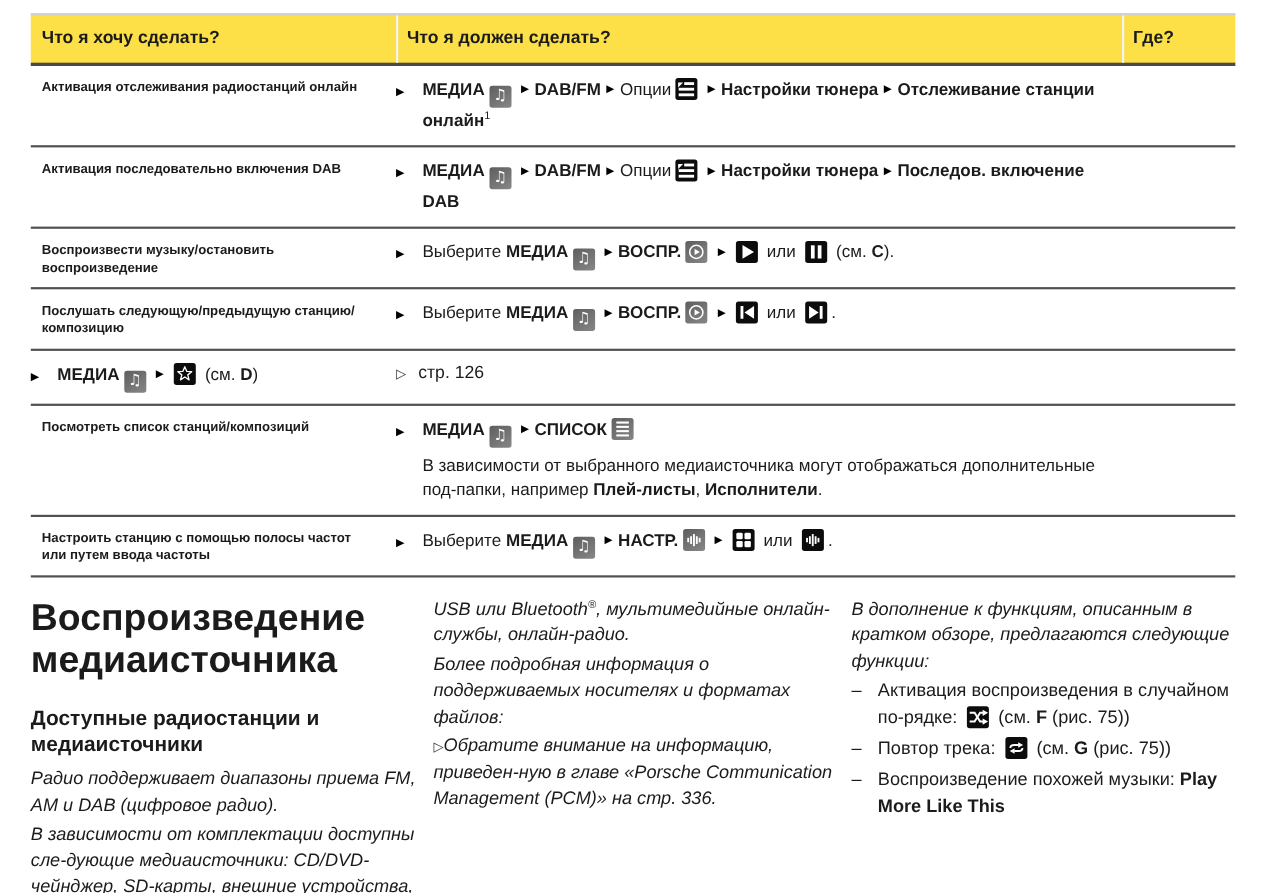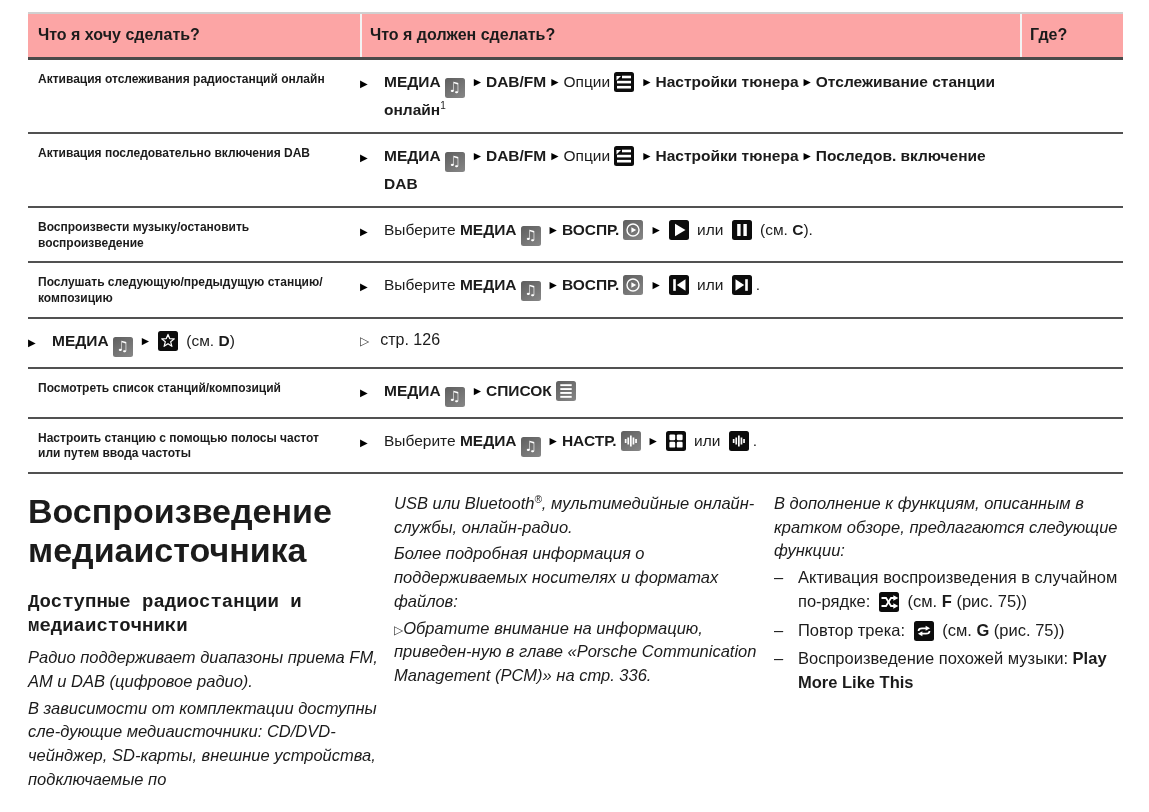--- a/index.html
+++ b/index.html
@@ -8,21 +8,21 @@
     width:1149px; height:812px; overflow:hidden;
     background:#ffffff; color:#1b1b1b;
     font-family:"Liberation Sans","DejaVu Sans",sans-serif;
   }
   .page { padding:12px 0 0 28px; }
 
   
   .tbl { width:1095px; }
   .thead {
     display:grid; grid-template-columns:332px 660px 103px;
-    background:#fca5a5; border-top:2px solid #d0d0d0; border-bottom:3px solid #4a4a4a;
+    background:#fde047; border-top:2px solid #d0d0d0; border-bottom:3px solid #4a4a4a;
   }
   .th { font-weight:700; font-size:16px; padding:12px 10px 13px; }
   .th + .th { box-shadow:inset 2px 0 0 #f3f3f3; }
   .trow {
     display:grid; grid-template-columns:332px 660px 103px;
     border-bottom:2px solid #515151; padding:8px 0 10px;
   }
   .want { font-weight:700; font-size:12px; line-height:1.3; padding:4px 16px 0 10px; }
   .do   { font-size:15.5px; line-height:1.55; padding-top:2px; }
   .seq  { display:flex; align-items:flex-start; }
@@ -41,21 +41,21 @@
   .ic .g { display:block; width:20px; height:20px; line-height:19px; text-align:center; color:#fff;
            font-size:14px; font-family:"DejaVu Sans",sans-serif; }
   .ic svg { display:block; }
   .arrow { font-size:9.5px; margin:0 5px; color:#000; vertical-align:2px; }
   .tri { font-size:12px; color:#3c3c3c; }
 
   
   .cols { display:grid; grid-template-columns:352px 366px 350px; column-gap:14px; margin-top:18px; width:1096px; }
   .col { font-size:16.5px; line-height:1.44; }
   .h1 { font-size:34px; line-height:1.14; font-weight:700; margin:0 0 22px; }
-  .h2 { font-size:19px; line-height:1.26; font-weight:700; margin:0 0 7px;font-family:Liberation Mono, monospace; }
+  .h2 { font-size:19px; line-height:1.26; font-weight:700; margin:0 0 7px; }
   .p  { margin:0 0 3px;font-style:italic; }
   .li { display:flex; margin:1px 0 5px; }
   .dash { flex:0 0 24px; }
   .lic { flex:1; }
 </style>
 </head>
 <body>
 
 <div class="page">
 
@@ -149,20 +149,21 @@
           <div class="do">
             <div class="seq">
               <span class="bullet">▶</span>
               <div class="seq-c"><span class="b">МЕДИА</span><span class="ic grey"><span class="g">♫</span></span><span class="arrow">▶</span><span class="b">СПИСОК</span><span class="ic grey"><svg width="20" height="20" viewBox="0 0 20 20">
                     <rect x="4.3" y="3.2" width="11.4" height="1.9" fill="#fff"></rect>
                     <rect x="4.3" y="7.1" width="11.4" height="1.9" fill="#fff"></rect>
                     <rect x="4.3" y="11" width="11.4" height="1.9" fill="#fff"></rect>
                     <rect x="4.3" y="14.9" width="11.4" height="1.9" fill="#fff"></rect>
                   </svg></span></div>
             </div>
+            <div class="note"><span>В зависимости от выбранного медиаисточника могут отображаться дополнительные под-папки, например </span><span class="b">Плей-листы</span><span>, </span><span class="b">Исполнители</span><span>.</span></div>
           </div>
           <div class="where"></div>
         </div>
         <div class="trow">
           <div class="want">Настроить станцию с помощью полосы частот или путем ввода частоты</div>
           <div class="do">
             <div class="seq">
               <span class="bullet">▶</span>
               <div class="seq-c"><span>Выберите </span><span class="b">МЕДИА</span><span class="ic grey"><span class="g">♫</span></span><span class="arrow">▶</span><span class="b">НАСТР.</span><span class="ic grey"><svg width="20" height="20" viewBox="0 0 20 20">
                     <rect x="3.8" y="8" width="1.7" height="4" fill="#fff"></rect>

